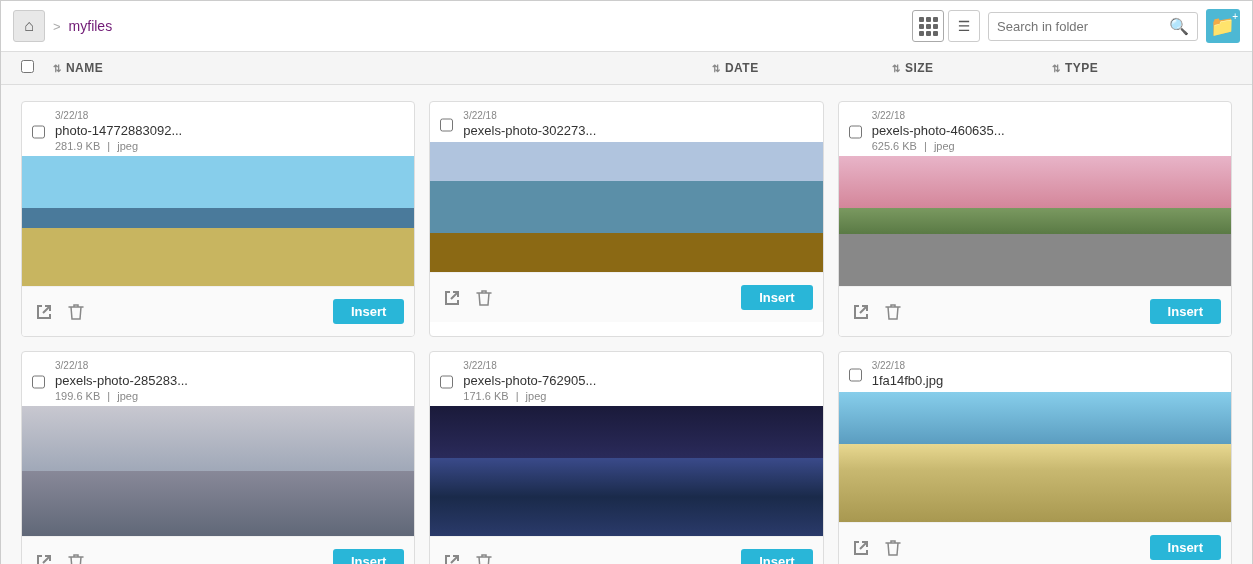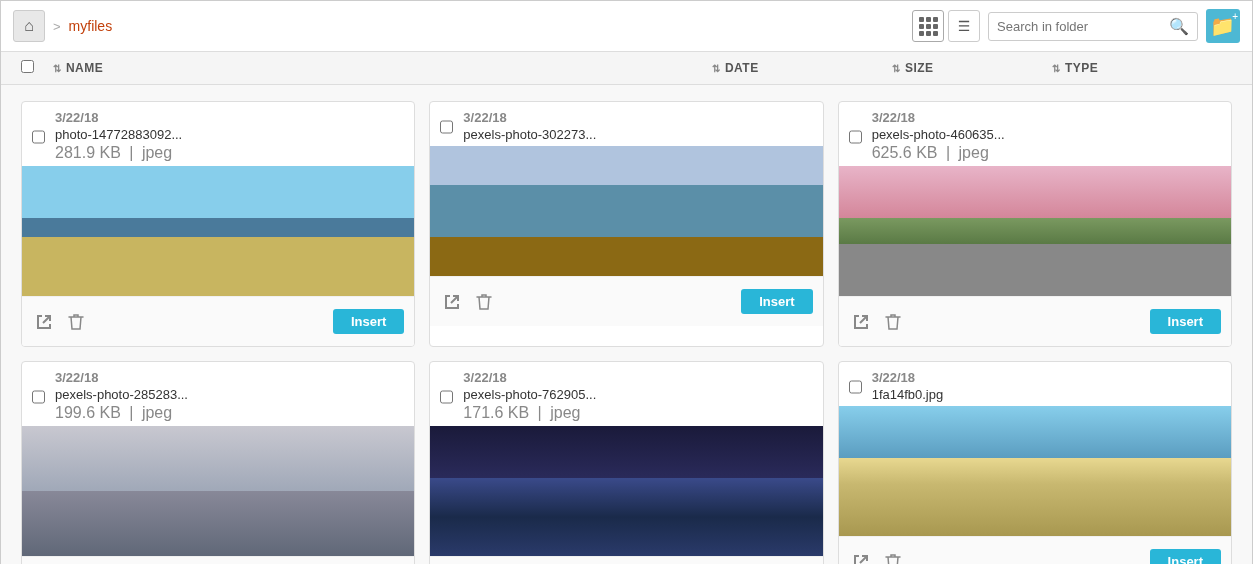--- a/index.html
+++ b/index.html
@@ -32,21 +32,21 @@
       cursor: pointer;
       color: #555;
       font-size: 16px;
     }
     .breadcrumb-arrow {
       color: #aaa;
       font-size: 13px;
     }
     .breadcrumb-text {
       font-size: 14px;
-      color: #c2410c;
+      color: #701a75;
     }
     .header-spacer { flex: 1; }
     .view-toggle {
       display: flex;
       gap: 4px;
     }
     .view-btn {
       width: 32px; height: 32px;
       border: 1px solid #ccc;
       background: #fff;
@@ -159,36 +159,35 @@
       padding: 8px 10px 4px 10px;
       gap: 10px;
     }
     .card-checkbox {
       margin-top: 2px;
     }
     .card-meta {
       flex: 1;
     }
     .card-date {
-      font-size: 13px;
+      font-size: 10px;
       color: #888;
       margin-bottom: 2px;
-      font-weight: bold;
     }
     .card-name {
       font-size: 13px;
       font-weight: normal;
       color: #333;
       white-space: nowrap;
       overflow: hidden;
       text-overflow: ellipsis;
       max-width: 180px;
     }
     .card-info {
-      font-size: 16px;
+      font-size: 11px;
       color: #888;
       margin-top: 2px;
     }
     .card-info span.sep {
       margin: 0 4px;
     }
     .card-thumbnail {
       width: 100%;
       height: 130px;
       background: #ccc;

